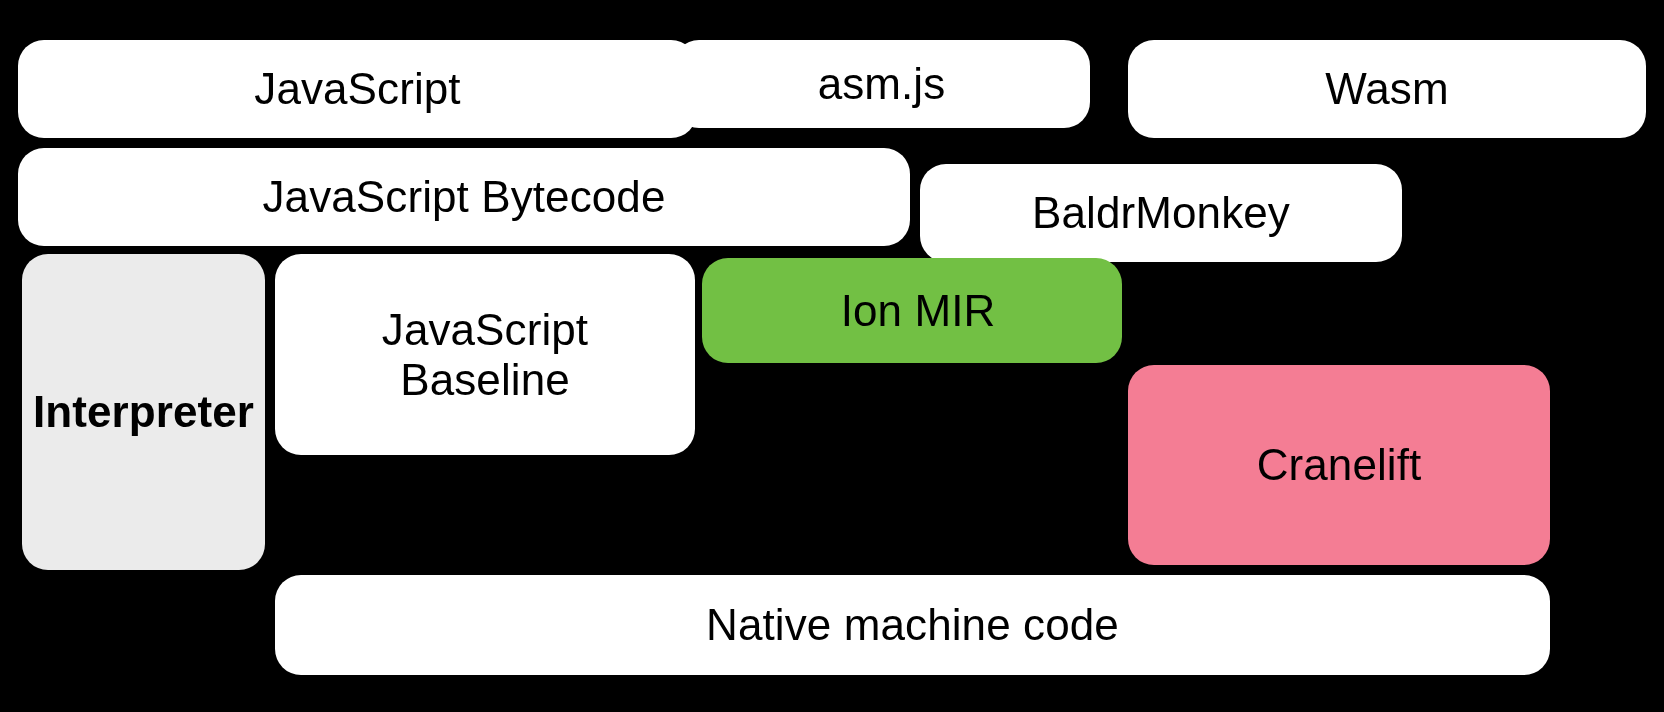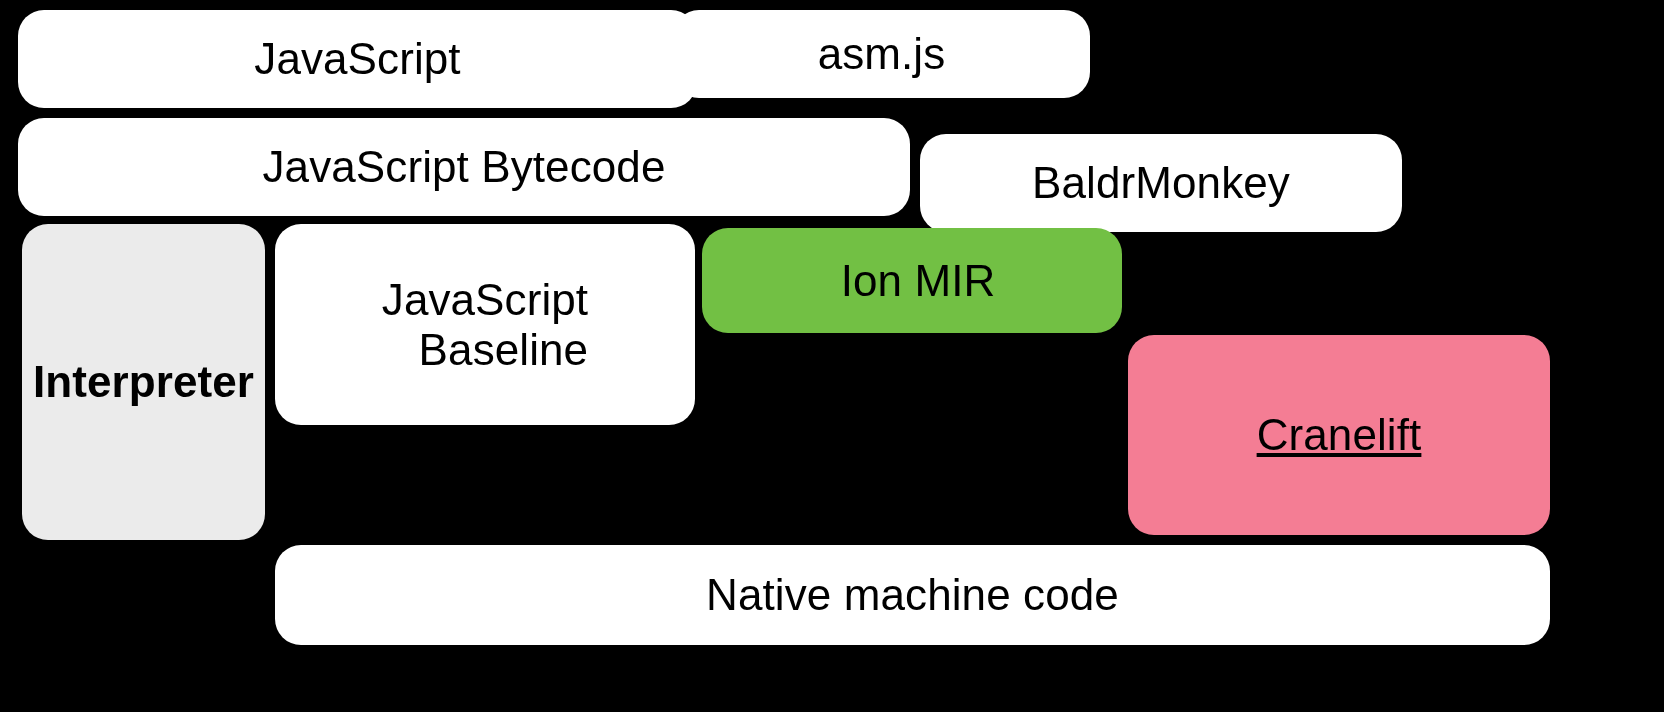--- a/index.html
+++ b/index.html
@@ -17,33 +17,34 @@
     height: 712px;
     background: #000000;
     overflow: hidden;
   }
   .node {
     position: absolute;
     box-sizing: border-box;
     display: flex;
     align-items: center;
     justify-content: center;
-    text-align: right;
+    text-align: center;
     border-radius: 26px;
     color: #000000;
     font-size: 44px;
     line-height: 1.12;
     letter-spacing: 0.1px;
     white-space: pre-line;
+    margin-top: 30px;
     -webkit-font-smoothing: antialiased;
   }
   .node.fill-white  { background: #ffffff; }
   .node.fill-gray   { background: #ebebeb; font-weight: bold; }
   .node.fill-green  { background: #72c044; }
-  .node.fill-red    { background: #f47d94; text-decoration: underline; }
+  .node.fill-red    { background: #f47d94; }
 
   
   #n-javascript        { left: 18px;   top: 10px;  width: 679px; height: 98px; }
   #n-asmjs             { left: 673px;  top: 10px;  width: 417px; height: 88px; }
   #n-wasm              { left: 1128px; top: 10px;  width: 518px; height: 98px; }
 
   
   #n-js-bytecode       { left: 18px;   top: 118px; width: 892px; height: 98px; }
   #n-baldrmonkey       { left: 920px;  top: 134px; width: 482px; height: 98px; }
 
@@ -60,20 +61,21 @@
 </style>
 </head>
 <body>
 
 <div id="diagram">
 
   <div class="node fill-white" id="n-javascript">JavaScript</div>
 
   <div class="node fill-white" id="n-asmjs">asm.js</div>
 
+  <div class="node fill-white" id="n-wasm">Wasm</div>
 
   <div class="node fill-white" id="n-js-bytecode">JavaScript Bytecode</div>
 
   <div class="node fill-white" id="n-baldrmonkey">BaldrMonkey</div>
 
   <div class="node fill-gray" id="n-interpreter">Interpreter</div>
 
   <div class="node fill-white" id="n-js-baseline">JavaScript
 Baseline</div>
 

